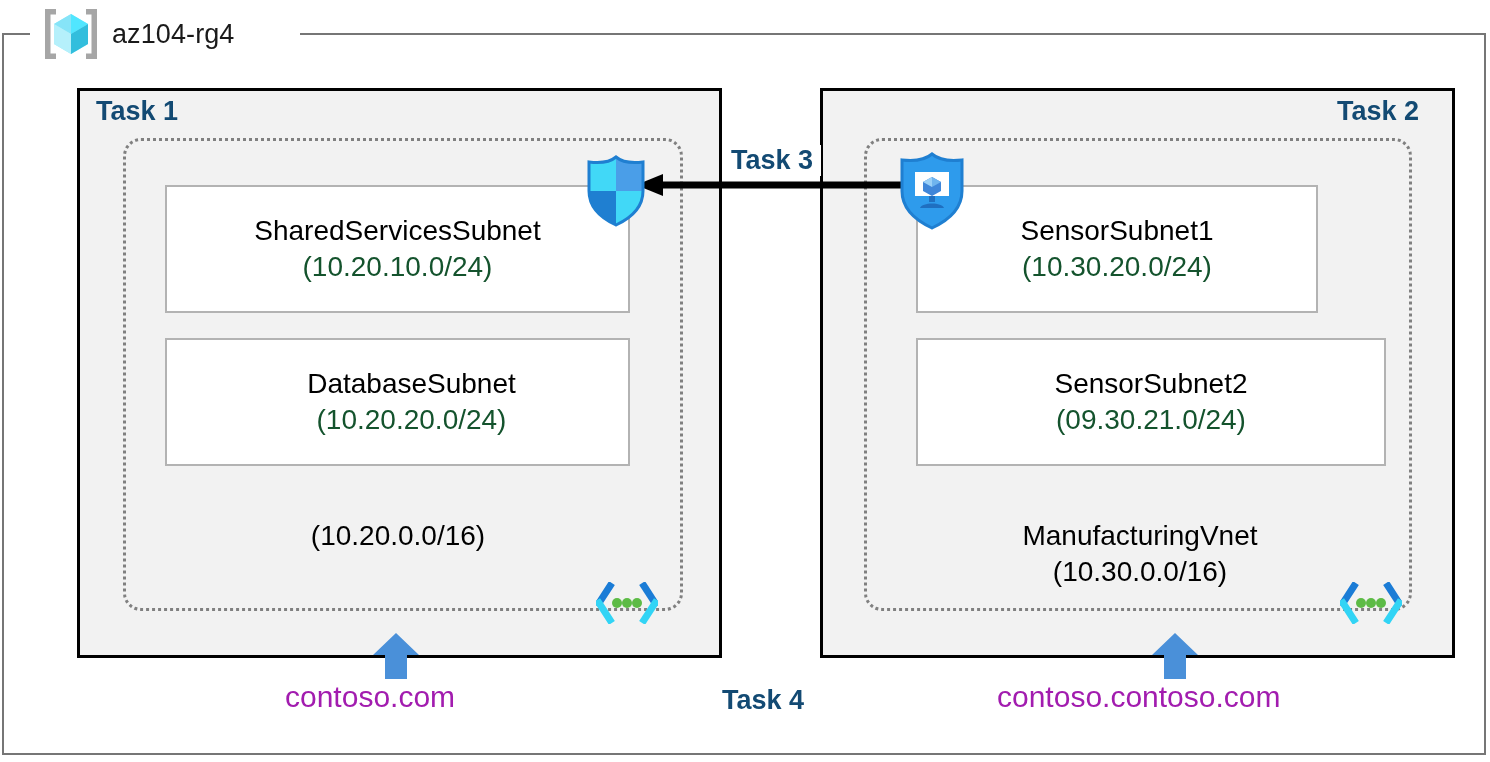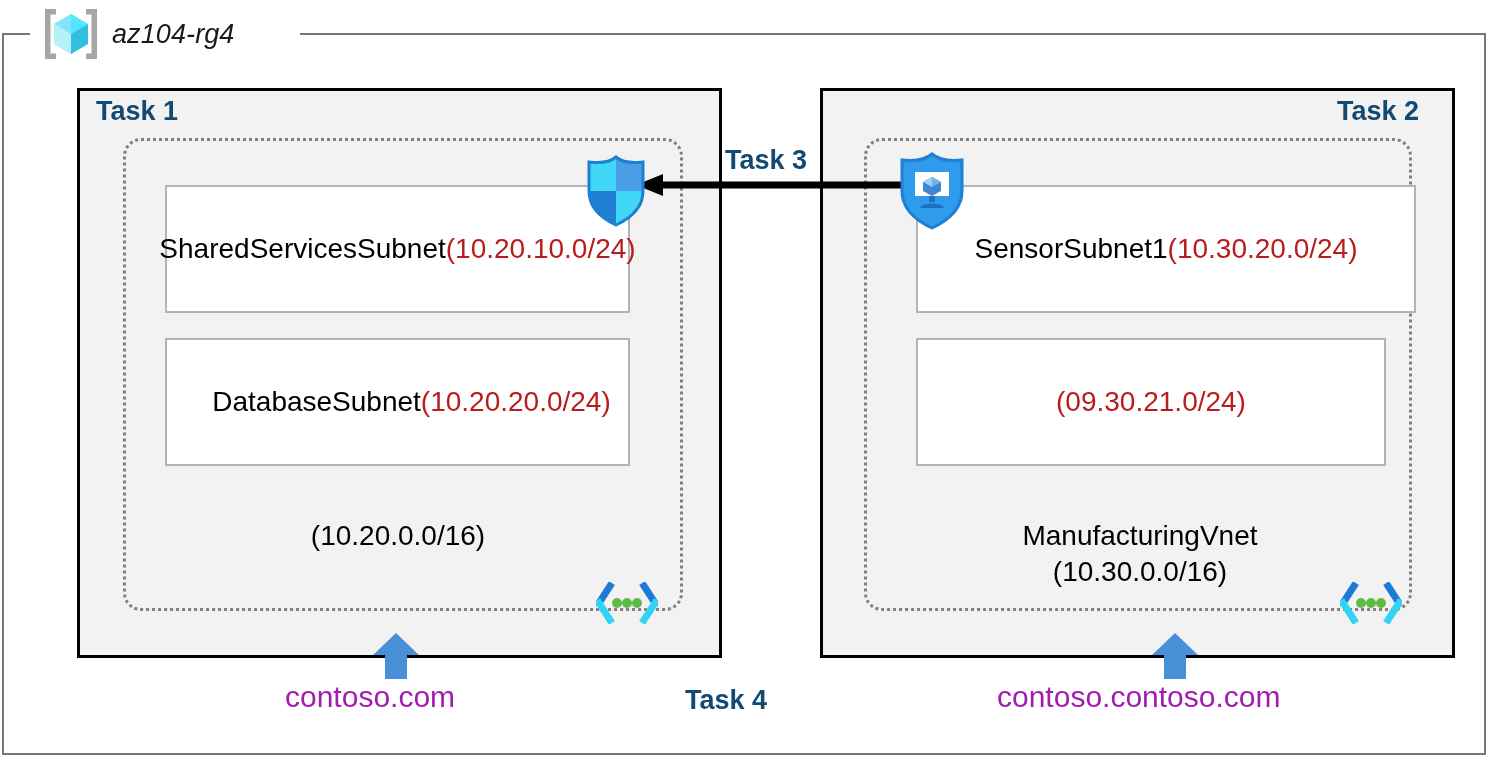--- a/index.html
+++ b/index.html
@@ -6,56 +6,56 @@
   body{width:1490px;height:762px;position:relative;overflow:hidden;
        font-family:"Liberation Sans","DejaVu Sans",sans-serif;color:#000;}
 
   
   #rg-frame{position:absolute;left:2px;top:33px;width:1484px;height:722px;
             border:2px solid #767676;box-sizing:border-box;}
   #rg-title-mask{position:absolute;left:30px;top:18px;width:300px;height:32px;
                  background:#ffffff;}
   #rg-header{position:absolute;left:40px;top:8px;height:52px;display:flex;
              align-items:center;gap:10px;}
-  #rg-title-text{font-size:27px;color:#1a1a1a;letter-spacing:.1px;white-space:nowrap;font-style:italic;}
+  #rg-title-text{font-size:27px;color:#1a1a1a;letter-spacing:.1px;white-space:nowrap;}
   #rg-title-rule{position:absolute;left:300px;top:33px;width:1186px;height:2px;
                  background:#767676;}
 
   
   .rg-icon{position:relative;width:62px;height:56px;flex:none;}
   .rg-icon svg{display:block;}
 
   
   .task-panel{position:absolute;background:#f2f2f2;border:3px solid #000;
               box-sizing:border-box;}
   #task1-panel{left:77px;top:88px;width:645px;height:570px;}
   #task2-panel{left:820px;top:88px;width:635px;height:570px;}
 
   .task-label{position:absolute;font-size:27px;font-weight:bold;color:#16537e;
               color:#134a73;white-space:nowrap;}
   #task1-label{left:96px;top:96px;}
   #task2-label{left:1337px;top:96px;}
-  #task3-label{left:723px;top:145px;background:#ffffff;padding:0 2px;z-index:6;}
-  #task4-label{left:685px;top:685px;}
+  #task3-label{left:723px;top:145px;background:#ffffff;padding:0 8px;z-index:6;}
+  #task4-label{left:722px;top:685px;}
 
   
   .vnet-box{position:absolute;border:3px dotted #808080;border-radius:18px;
             background:transparent;box-sizing:border-box;}
   #vnet1-box{left:123px;top:138px;width:560px;height:473px;}
   #vnet2-box{left:864px;top:138px;width:548px;height:473px;}
 
   
   .subnet-box{position:absolute;background:#ffffff;border:2px solid #b3b3b3;
-              box-sizing:border-box;display:flex;flex-direction:row;
+              box-sizing:border-box;display:flex;flex-direction:column;
               align-items:center;justify-content:center;}
   .subnet-name{font-size:28px;color:#000;line-height:1.28;}
-  .subnet-cidr{font-size:28px;color:#b91c1c;line-height:1.28;}
+  .subnet-cidr{font-size:28px;color:#14532d;line-height:1.28;}
   #subnet-shared{left:165px;top:185px;width:465px;height:128px;}
   #subnet-database{left:165px;top:338px;width:465px;height:128px;padding-left:28px;}
-  #subnet-sensor1{left:916px;top:185px;width:500px;height:128px;}
+  #subnet-sensor1{left:916px;top:185px;width:402px;height:128px;}
   #subnet-sensor2{left:916px;top:338px;width:470px;height:128px;}
 
   
   .vnet-label{position:absolute;text-align:center;font-size:28px;line-height:1.3;
               color:#000;}
   #vnet1-label{left:188px;top:518px;width:420px;}
   #vnet2-label{left:930px;top:518px;width:420px;}
 
   
   .vnet-icon{position:absolute;width:62px;height:42px;}
@@ -141,20 +141,21 @@
 <div id="task2-label" class="task-label">Task 2</div>
 
 <div id="vnet2-box" class="vnet-box"></div>
 
 <div id="subnet-sensor1" class="subnet-box">
   <div class="subnet-name">SensorSubnet1</div>
   <div class="subnet-cidr">(10.30.20.0/24)</div>
 </div>
 
 <div id="subnet-sensor2" class="subnet-box">
+  <div class="subnet-name">SensorSubnet2</div>
   <div class="subnet-cidr">(09.30.21.0/24)</div>
 </div>
 
 <div id="vnet2-label" class="vnet-label">
   <div>ManufacturingVnet</div>
   <div>(10.30.0.0/16)</div>
 </div>
 
 <span id="vnet2-icon" class="vnet-icon">
   <svg width="62" height="42" viewBox="0 0 62 42" xmlns="http://www.w3.org/2000/svg">

